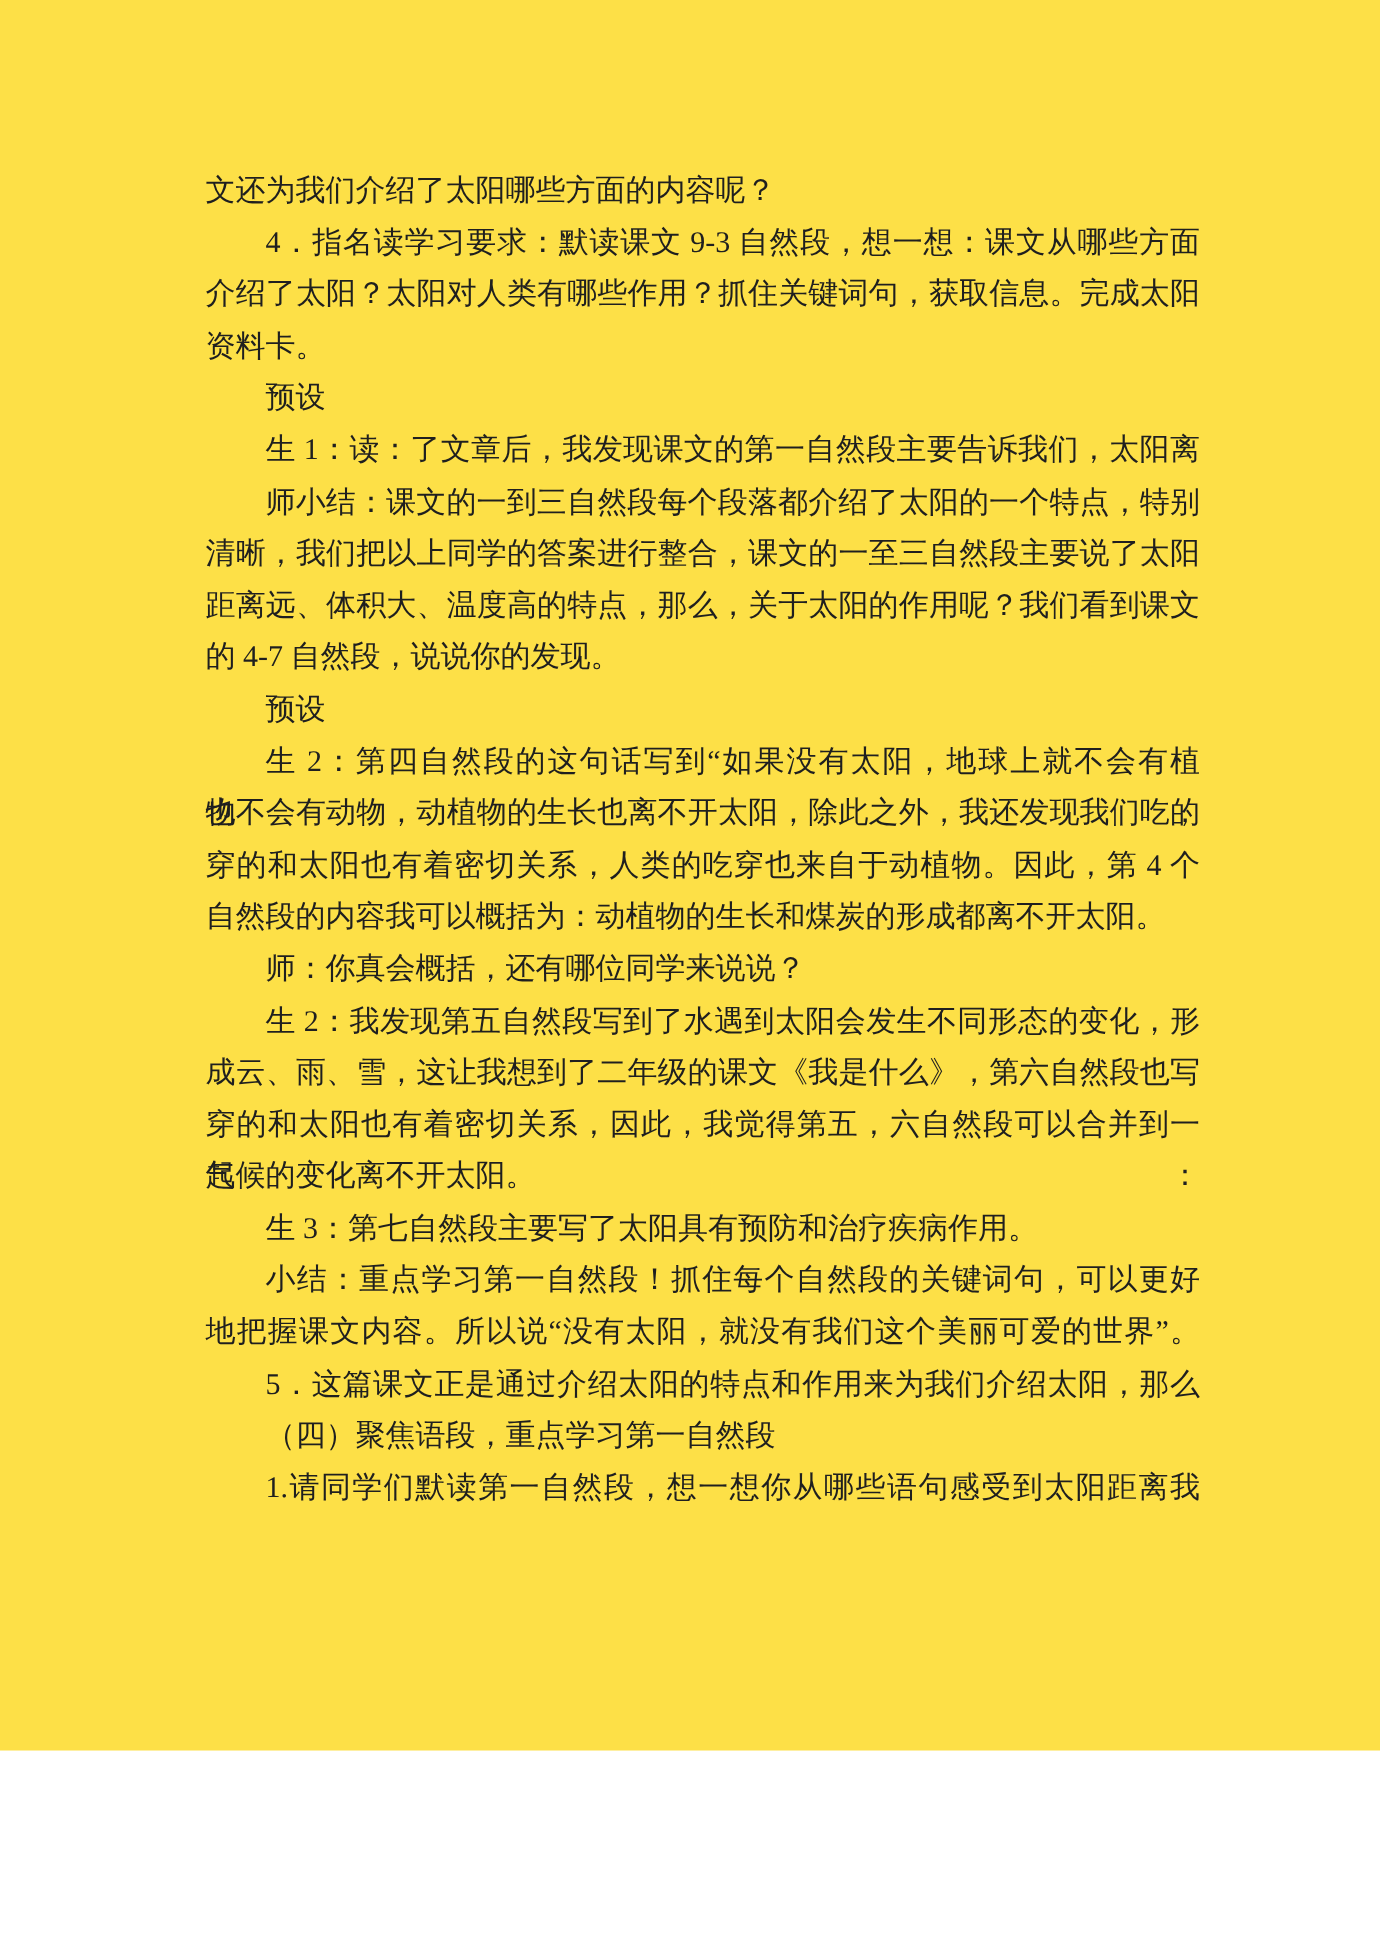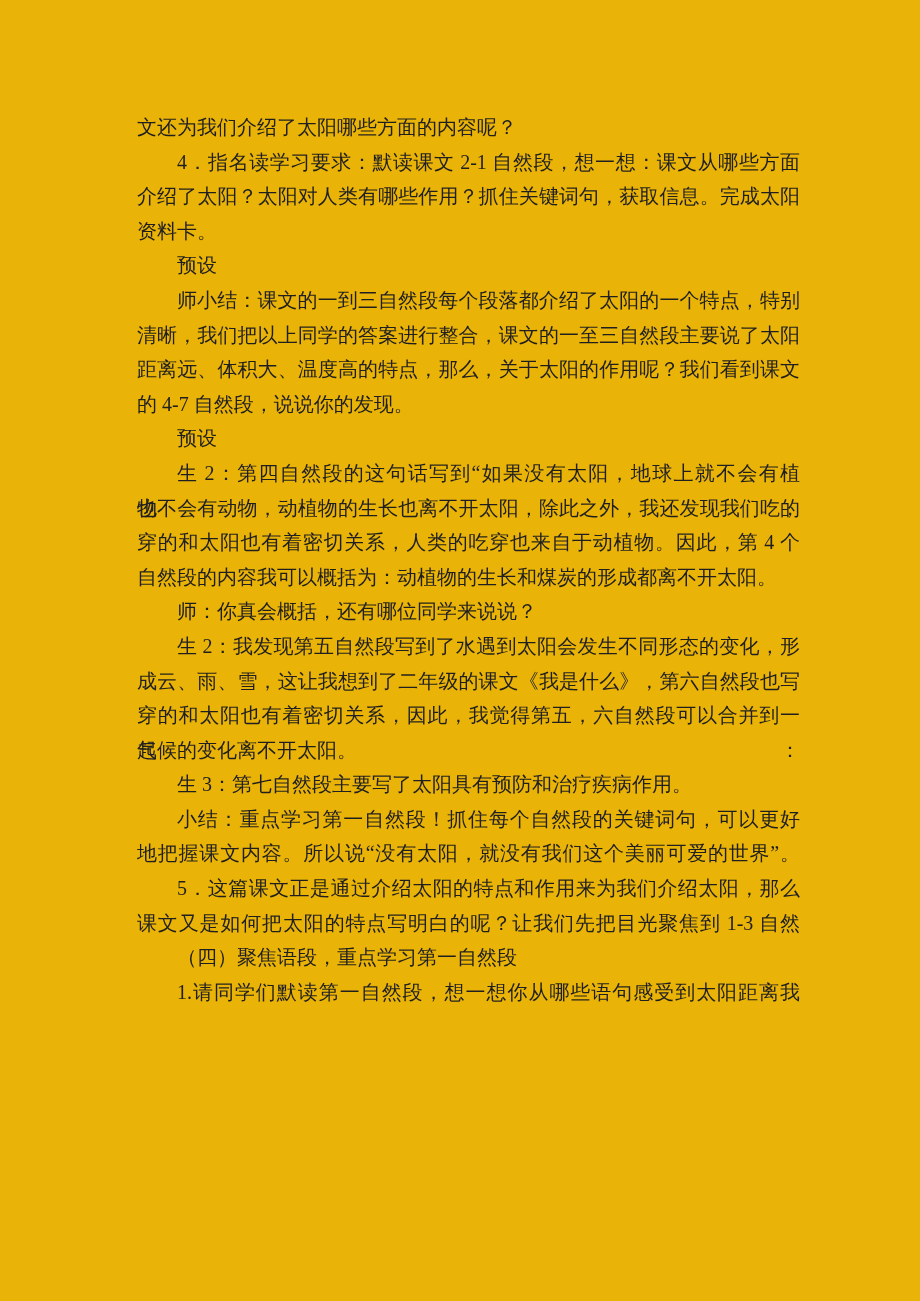--- a/index.html
+++ b/index.html
@@ -5,22 +5,22 @@
   * { margin: 0; padding: 0; box-sizing: border-box; }
   html, body { background: #ffffff; }
   body {
     width: 920px;
     height: 1301px;
     font-family: "Liberation Serif", "DejaVu Serif", serif;
   }
   .page {
     position: relative;
     width: 920px;
-    height: 1301px;
-    background: #eab308;
+    height: 1167px;
+    background: #fde047;
     overflow: hidden;
   }
   .content {
     position: absolute;
     left: 137px;
     top: 110px;
     width: 663px;
     color: #1f1f1f;
     font-size: 20px;
   }
@@ -36,39 +36,39 @@
     text-align: justify;
     text-align-last: justify;
   }
 </style>
 </head>
 <body>
 
 <div class="page">
   <div class="content">
       <div class="line">文还为我们介绍了太阳哪些方面的内容呢？</div>
-      <div class="line indent justify">4．指名读学习要求：默读课文 2-1 自然段，想一想：课文从哪些方面</div>
+      <div class="line indent justify">4．指名读学习要求：默读课文 9-3 自然段，想一想：课文从哪些方面</div>
       <div class="line justify">介绍了太阳？太阳对人类有哪些作用？抓住关键词句，获取信息。完成太阳</div>
       <div class="line">资料卡。</div>
       <div class="line indent">预设</div>
+      <div class="line indent justify">生 1：读：了文章后，我发现课文的第一自然段主要告诉我们，太阳离</div>
       <div class="line indent justify">师小结：课文的一到三自然段每个段落都介绍了太阳的一个特点，特别</div>
       <div class="line justify">清晰，我们把以上同学的答案进行整合，课文的一至三自然段主要说了太阳</div>
       <div class="line justify">距离远、体积大、温度高的特点，那么，关于太阳的作用呢？我们看到课文</div>
       <div class="line">的 4-7 自然段，说说你的发现。</div>
       <div class="line indent">预设</div>
       <div class="line indent justify">生 2：第四自然段的这句话写到“如果没有太阳，地球上就不会有植物，</div>
       <div class="line justify">也不会有动物，动植物的生长也离不开太阳，除此之外，我还发现我们吃的</div>
       <div class="line justify">穿的和太阳也有着密切关系，人类的吃穿也来自于动植物。因此，第 4 个</div>
       <div class="line">自然段的内容我可以概括为：动植物的生长和煤炭的形成都离不开太阳。</div>
       <div class="line indent">师：你真会概括，还有哪位同学来说说？</div>
       <div class="line indent justify">生 2：我发现第五自然段写到了水遇到太阳会发生不同形态的变化，形</div>
       <div class="line justify">成云、雨、雪，这让我想到了二年级的课文《我是什么》，第六自然段也写</div>
       <div class="line justify">穿的和太阳也有着密切关系，因此，我觉得第五，六自然段可以合并到一起：</div>
       <div class="line">气候的变化离不开太阳。</div>
       <div class="line indent">生 3：第七自然段主要写了太阳具有预防和治疗疾病作用。</div>
       <div class="line indent justify">小结：重点学习第一自然段！抓住每个自然段的关键词句，可以更好</div>
       <div class="line justify">地把握课文内容。所以说“没有太阳，就没有我们这个美丽可爱的世界”。</div>
       <div class="line indent justify">5．这篇课文正是通过介绍太阳的特点和作用来为我们介绍太阳，那么</div>
-      <div class="line justify">课文又是如何把太阳的特点写明白的呢？让我们先把目光聚焦到 1-3 自然</div>
       <div class="line indent">（四）聚焦语段，重点学习第一自然段</div>
       <div class="line indent justify">1.请同学们默读第一自然段，想一想你从哪些语句感受到太阳距离我</div>
     </div>
 </div>
 
 </body></html>

